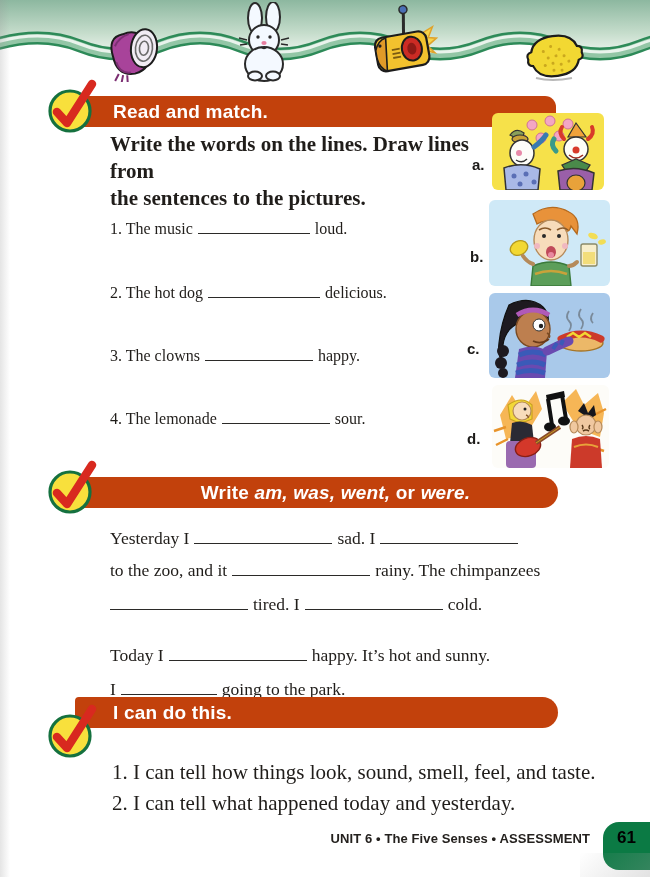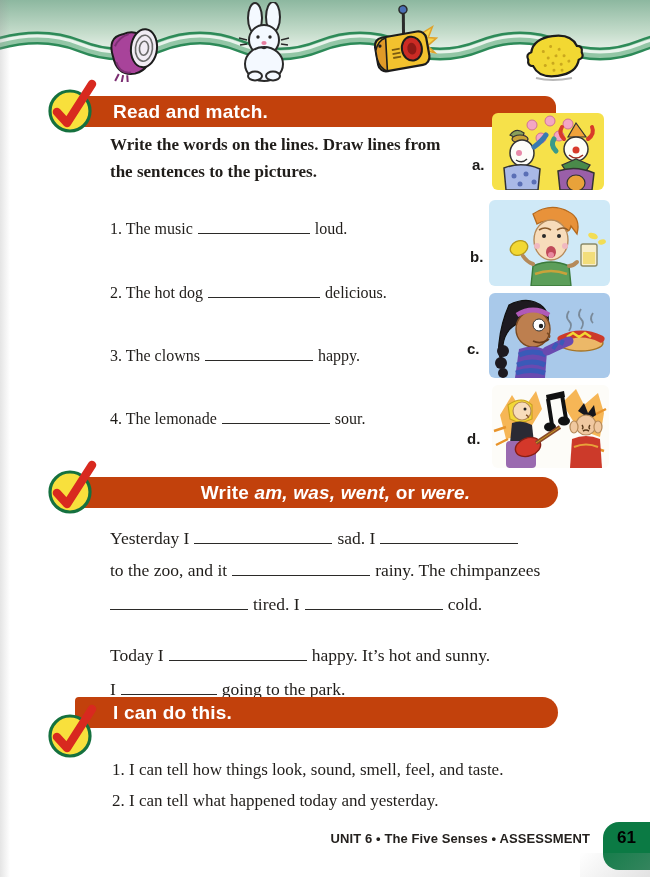--- a/index.html
+++ b/index.html
@@ -17,21 +17,21 @@
     color:#ffffff;font-family:"Liberation Sans","DejaVu Sans",sans-serif;
     font-weight:bold;font-size:19px;line-height:31px;padding-left:38px;
     box-sizing:border-box;letter-spacing:.2px;
   }
   .banner .it{font-style:italic;}
   #banner1{top:96px;width:481px;border-radius:4px 11px 11px 4px;}
   #banner2{top:477px;width:483px;border-radius:4px 16px 16px 4px;text-align:center;}
   #banner3{top:697px;width:483px;border-radius:4px 16px 16px 4px;}
   .checkbadge{position:absolute;left:44px;width:56px;height:58px;z-index:3;}
   
-  .bodytext{position:absolute;font-size:17px;}
+  .bodytext{position:absolute;font-size:21px;}
   #instructions{left:110px;top:131px;width:372px;line-height:27px;font-weight:bold;}
   .sentence{position:absolute;left:110px;white-space:nowrap;}
   .bl{display:inline-block;border-bottom:1.6px solid #2b2a28;height:15px;
       vertical-align:baseline;margin:0 5px;}
   .w112{width:112px;} .w108{width:108px;} .w138{width:138px;} .w96{width:96px;}
   .para-line{position:absolute;left:110px;white-space:nowrap;font-size:17.5px;}
   
   .pic{position:absolute;border-radius:6px;overflow:hidden;}
   .piclabel{
     position:absolute;font-family:"Liberation Sans","DejaVu Sans",sans-serif;

